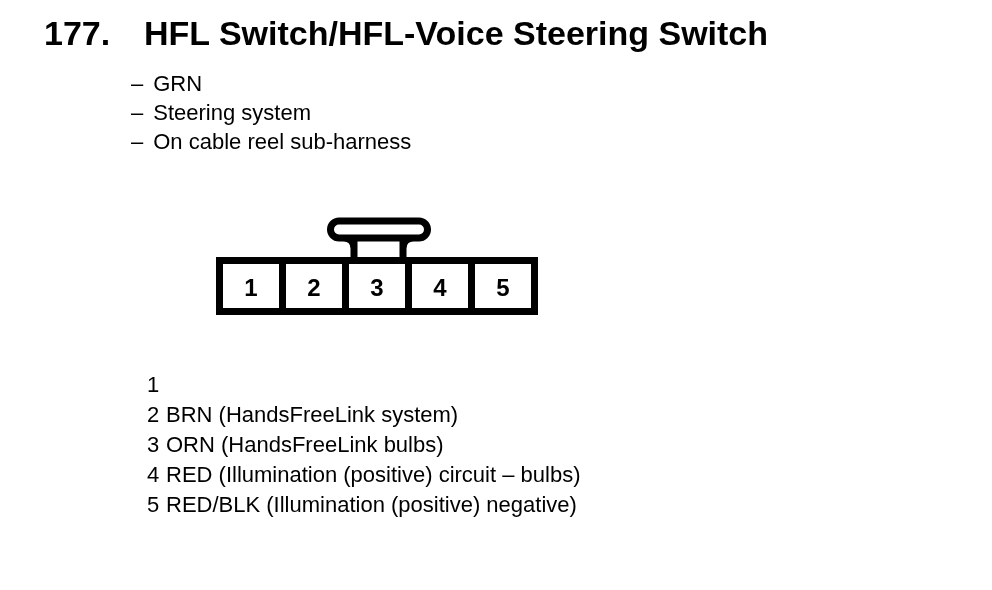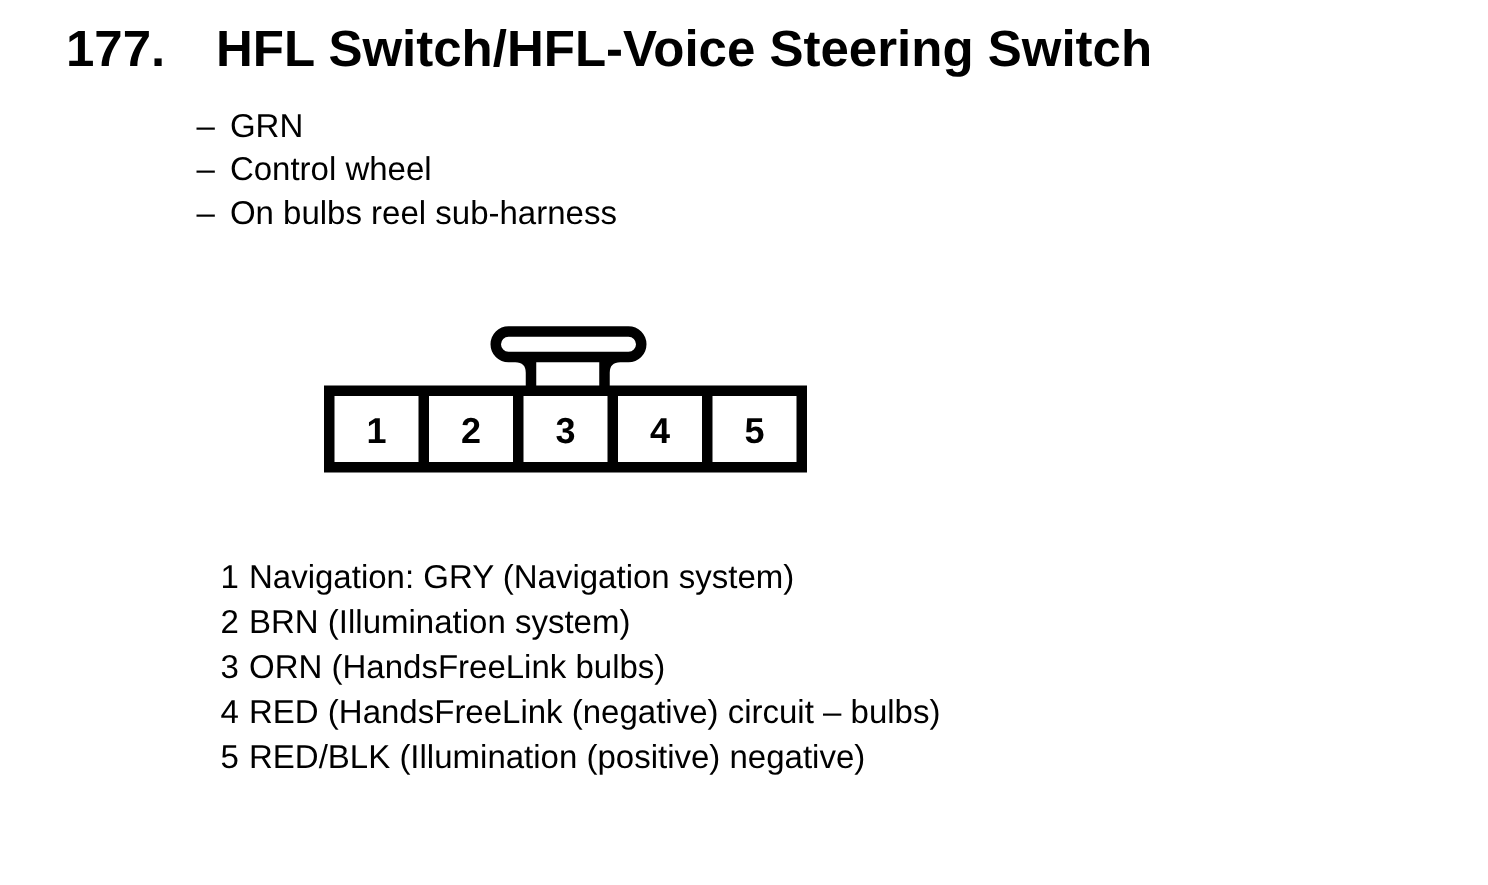--- a/index.html
+++ b/index.html
@@ -107,25 +107,25 @@
     <span class="title-text">HFL Switch/HFL-Voice Steering Switch</span>
   </div>
 
   <div class="attr-list">
     <div class="attr-item">
       <span>–</span>
       <span>GRN</span>
     </div>
     <div class="attr-item">
       <span>–</span>
-      <span>Control wheel</span>
+      <span>Steering system</span>
     </div>
     <div class="attr-item">
       <span>–</span>
-      <span>On bulbs reel sub-harness</span>
+      <span>On cable reel sub-harness</span>
     </div>
   </div>
 
   <svg class="latch-svg" width="330" height="55" viewBox="195 210 330 55" xmlns="http://www.w3.org/2000/svg">
     <path fill="#000000" fill-rule="evenodd" d="
       M 323 217.5
       L 403 217.5
       A 12 12 0 0 1 403 241.5
       L 397.5 241.5
       Q 390.5 241.5 390.5 248.5
@@ -153,33 +153,32 @@
     <div class="cavity">1</div>
     <div class="cavity">2</div>
     <div class="cavity">3</div>
     <div class="cavity">4</div>
     <div class="cavity">5</div>
   </div>
 
   <div class="pin-list">
     <div class="pin-row">
       <span class="pin-num">1</span>
-      <span class="pin-desc">Navigation: GRY (Navigation system)</span>
     </div>
     <div class="pin-row">
       <span class="pin-num">2</span>
-      <span class="pin-desc">BRN (Illumination system)</span>
+      <span class="pin-desc">BRN (HandsFreeLink system)</span>
     </div>
     <div class="pin-row">
       <span class="pin-num">3</span>
       <span class="pin-desc">ORN (HandsFreeLink bulbs)</span>
     </div>
     <div class="pin-row">
       <span class="pin-num">4</span>
-      <span class="pin-desc">RED (HandsFreeLink (negative) circuit – bulbs)</span>
+      <span class="pin-desc">RED (Illumination (positive) circuit – bulbs)</span>
     </div>
     <div class="pin-row">
       <span class="pin-num">5</span>
       <span class="pin-desc">RED/BLK (Illumination (positive) negative)</span>
     </div>
   </div>
 
 </div>
 
 </body></html>

